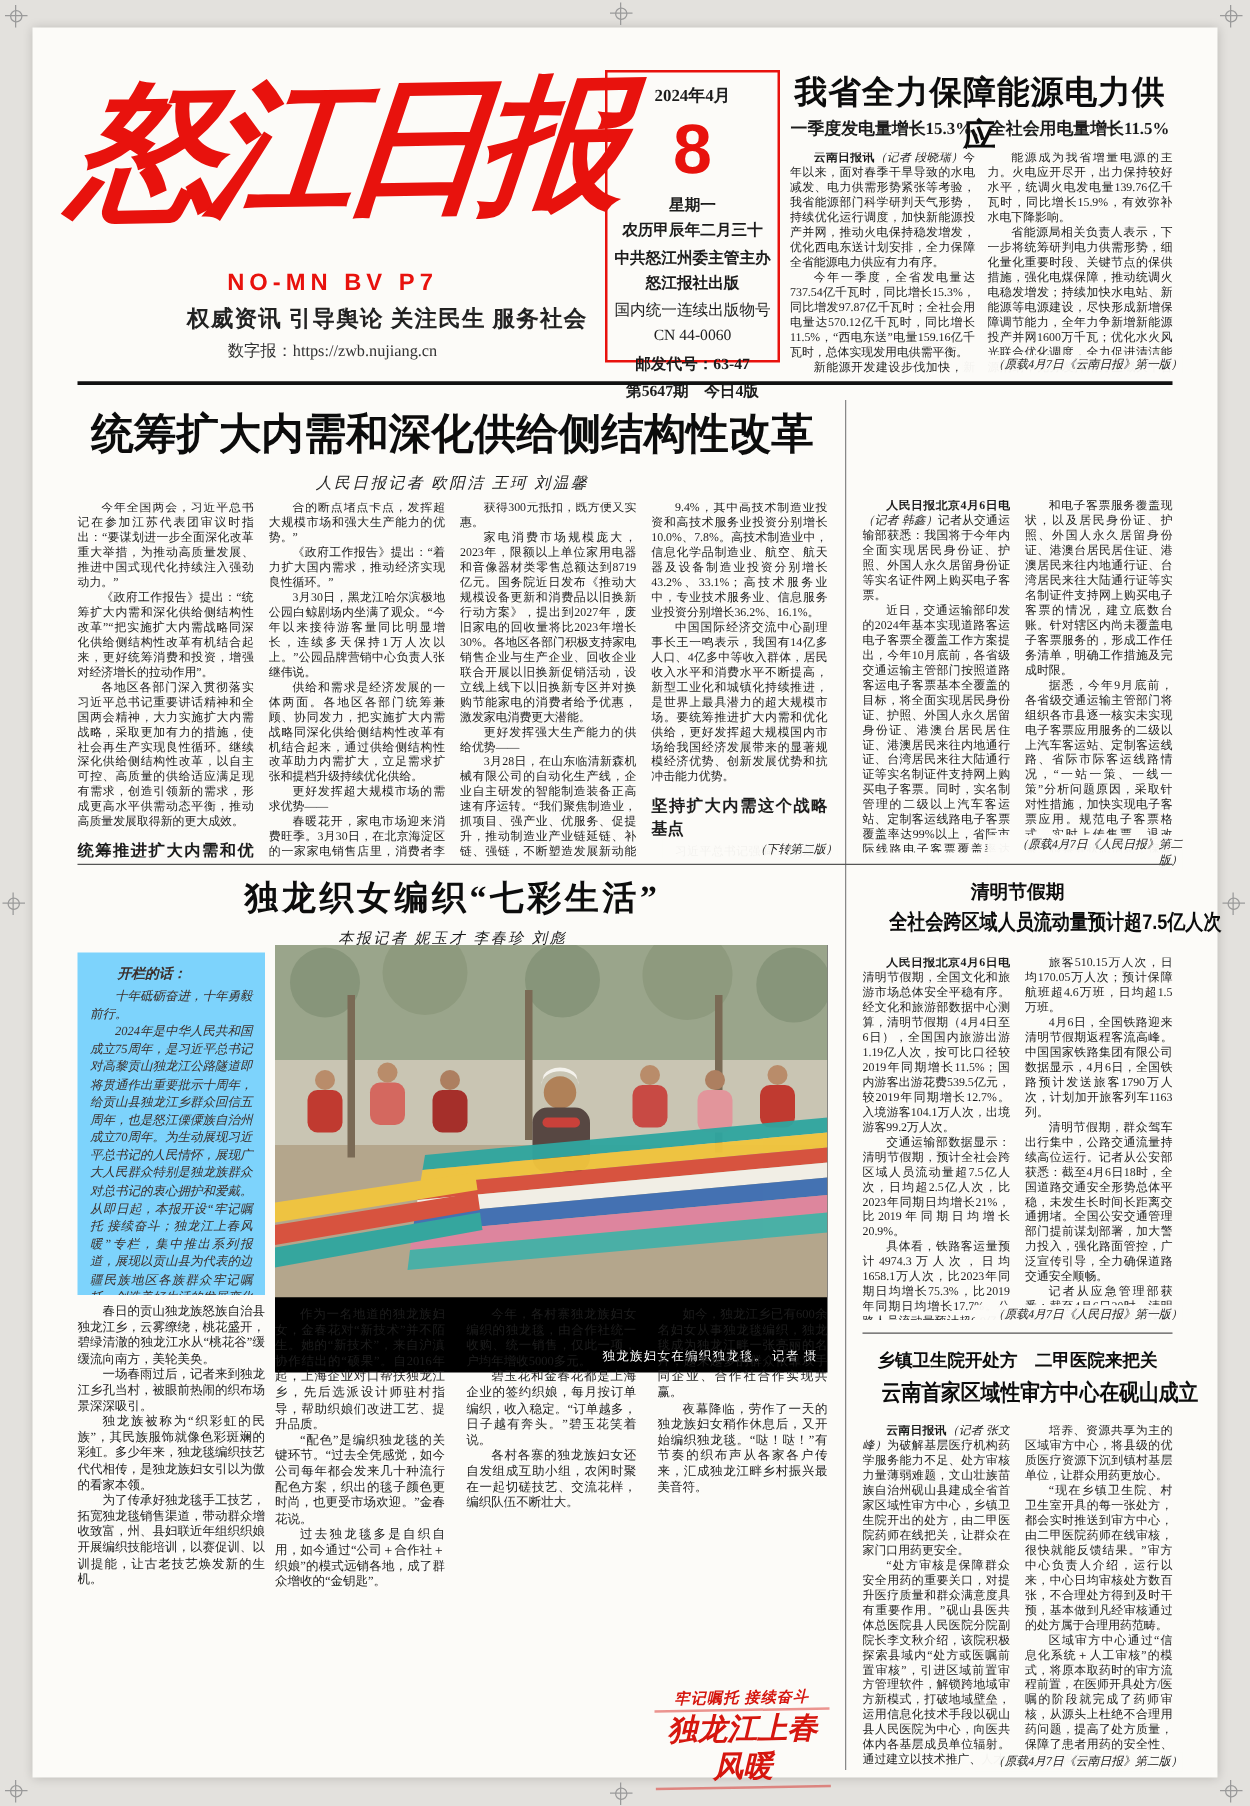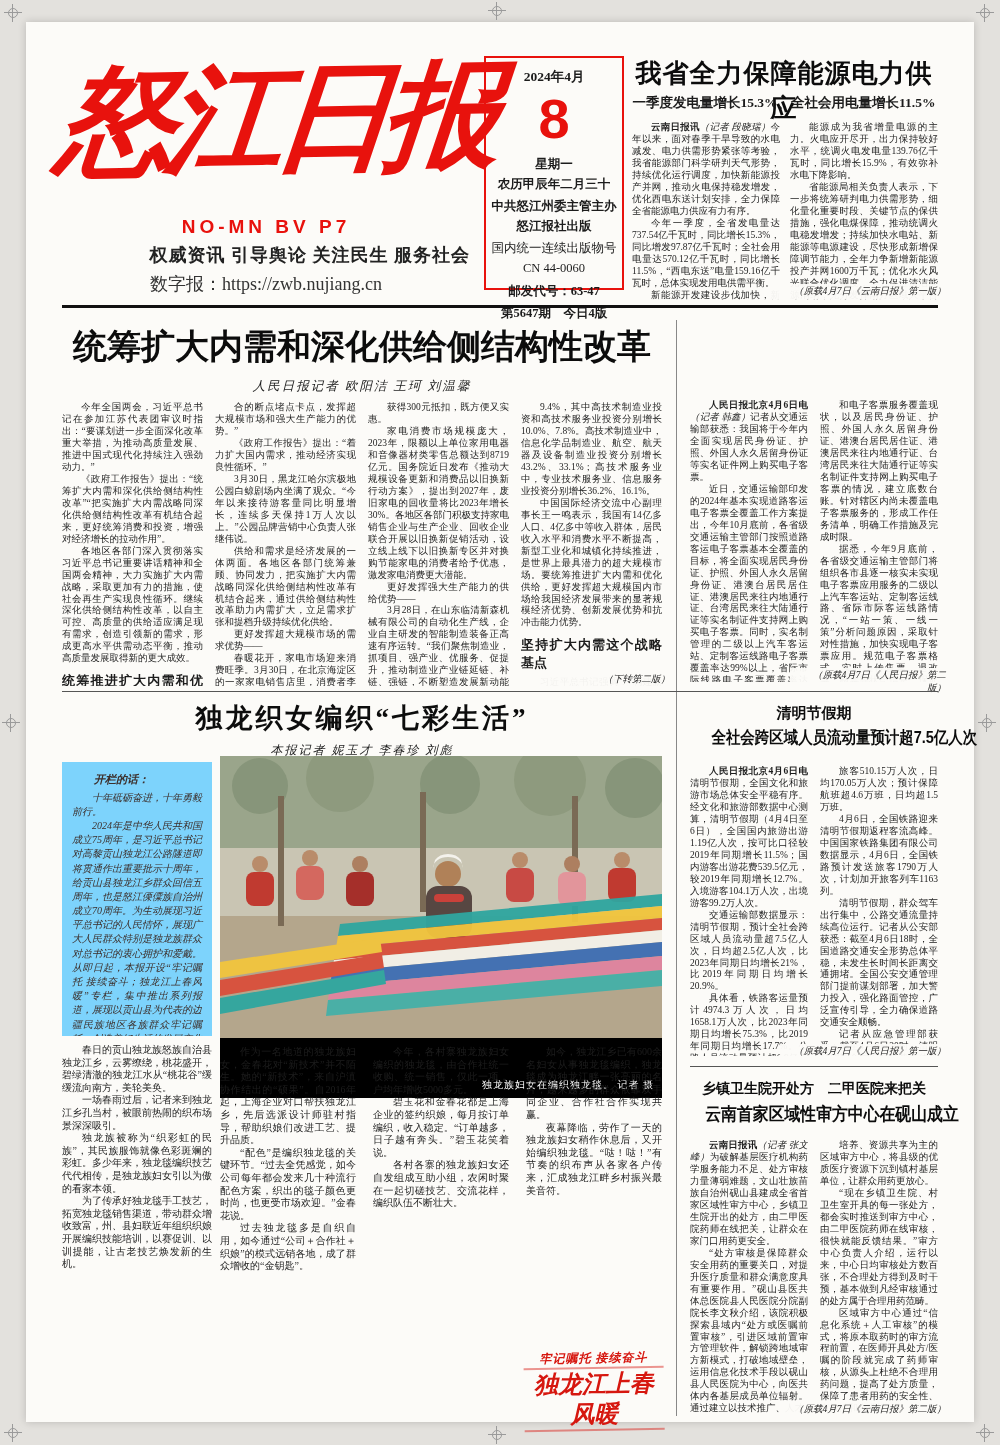--- a/index.html
+++ b/index.html
@@ -13,21 +13,21 @@
   .regmark::after{content:"";position:absolute;top:0;bottom:0;left:8px;border-left:1px solid #9a9a9a;}
   .regmark i{position:absolute;inset:4px;border:1px solid #9a9a9a;border-radius:50%;}
   
   .mast-title{position:absolute;left:58px;top:40px;width:412px;height:178px;
       font-weight:900;font-style:italic;font-size:118px;line-height:1.35;color:#e8120d;
       letter-spacing:-10px;transform:skewX(-6deg) rotate(-1deg);white-space:nowrap;}
   .mast-lisu{position:absolute;left:62px;top:216px;width:408px;text-align:center;color:#e8120d;
       font-family:"Liberation Sans","DejaVu Sans",sans-serif;font-weight:700;font-size:19px;letter-spacing:4px;}
   .mast-slogan{position:absolute;left:62px;top:243px;width:408px;text-align:right;
       font-weight:700;font-size:18px;letter-spacing:1px;color:#222;}
-  .mast-url{position:absolute;left:62px;top:272px;width:408px;text-align:center;font-size:18px;color:#333;}
+  .mast-url{position:absolute;left:62px;top:272px;width:408px;text-align:center;font-size:13px;color:#333;}
   
   .datebox{position:absolute;left:484px;top:56px;width:140px;height:234px;border:2px solid #e8120d;
       display:flex;flex-direction:column;align-items:center;justify-content:flex-start;
       padding-top:10px;box-sizing:border-box;text-align:center;gap:2px;}
   .db-month{font-size:13.5px;font-weight:700;}
   .db-day{font-size:56px;line-height:1.05;color:#e8120d;font-weight:700;
       font-family:"Liberation Sans","DejaVu Sans",sans-serif;margin:2px 0 4px;}
   .db-row{font-size:12.5px;font-weight:700;line-height:1.45;}
   .db-row.light{font-weight:400;}
   .db-gap{height:6px;}

